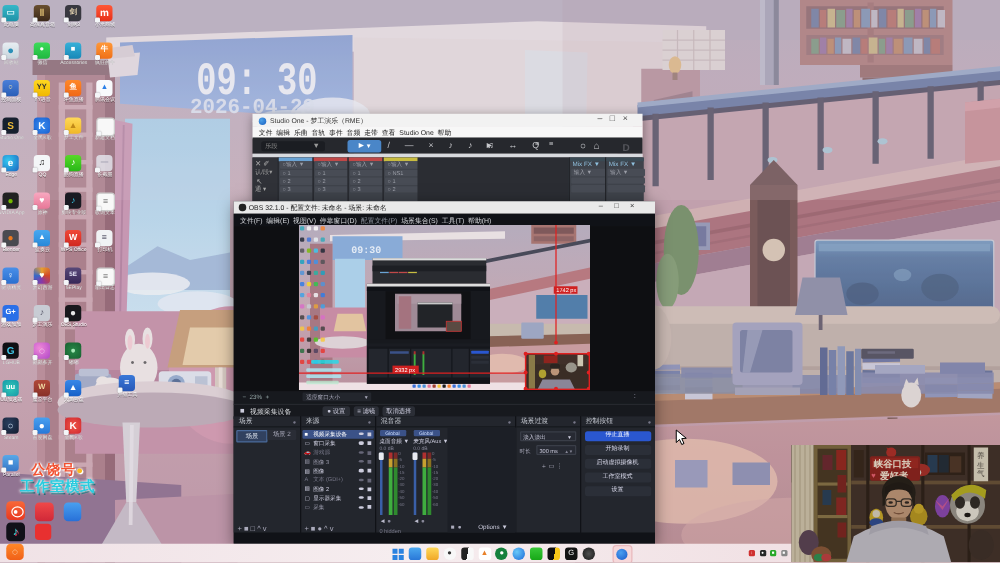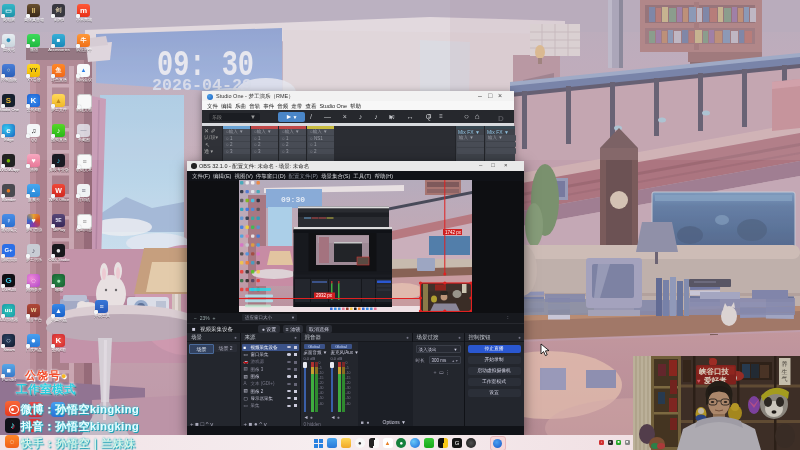--- a/index.html
+++ b/index.html
@@ -908,23 +908,20 @@
     </div>
 <div class="a" style="left:28px;top:402px;width:15px;height:15px;border-radius:3.5px;background:linear-gradient(#f04848,#d02838)"></div>
 <div class="a" style="left:51px;top:402px;width:14px;height:15px;border-radius:3.5px;background:linear-gradient(#48a0f0,#2870d8)"></div>
 <div class="a" style="left:5px;top:418px;width:15px;height:15px;border-radius:3.5px;background:#101018">
       <div style="position:absolute;left:0;top:0;width:15px;height:15px;text-align:center;line-height:15px;color:#40e8e8;font-size:9px;text-shadow:1px 1px 0 #f03050">♪</div>
     </div>
 <div class="a" style="left:28px;top:419px;width:13px;height:13px;border-radius:3px;background:#e83030"></div>
 <div class="a" style="left:5px;top:435px;width:14px;height:13px;border-radius:3.5px;background:linear-gradient(#ff8828,#f06018)">
       <div style="position:absolute;left:0;top:0;width:14px;height:13px;text-align:center;line-height:13px;color:#fff;font-size:8px">◌</div>
     </div>
-<div class="a" style="left:21px;top:402px;font-size:11px;font-weight:bold;color:#eafcff;letter-spacing:.5px;text-shadow:0 0 1.5px #2ab8cc,0 0 2px #2ab8cc,1px 1px 0 #1a98ac,-0.5px -0.5px 0 #ffffff;white-space:nowrap">微博：孙悟空kingking</div>
-<div class="a" style="left:21px;top:419px;font-size:11px;font-weight:bold;color:#eafcff;letter-spacing:.5px;text-shadow:0 0 1.5px #2ab8cc,0 0 2px #2ab8cc,1px 1px 0 #1a98ac,-0.5px -0.5px 0 #ffffff;white-space:nowrap">抖音：孙悟空kingking</div>
-<div class="a" style="left:21px;top:436px;font-size:11px;font-weight:bold;color:#d8f4e8;letter-spacing:.5px;text-shadow:0 0 2px #2ab8cc,1px 1px 1px #1a98ac;white-space:nowrap">快手：孙悟空｜兰妹妹</div>
 <div class="a" style="left:633px;top:356px;width:167px;height:94px;overflow:hidden">
 <svg width="167" height="94" viewBox="0 0 167 94">
 <rect width="167" height="94" fill="#382b22"></rect>
 <rect x="0" y="0" width="167" height="30" fill="#2f241c"></rect>
 <rect x="0" y="0" width="18" height="94" fill="#d2c7ac"></rect>
 <path d="M3,0 L3,94 M7,0 L7,94 M11,0 L11,94 M15,0 L15,94" stroke="#bcb094" stroke-width="1.2" fill="none"></path>
 <rect x="18" y="0" width="30" height="94" fill="#7e6a40"></rect>
 <rect x="21" y="3" width="24" height="88" fill="#4a3a24"></rect>
 <rect x="21" y="30" width="24" height="2.5" fill="#8a7648"></rect>
 <rect x="21" y="56" width="24" height="2.5" fill="#8a7648"></rect>

